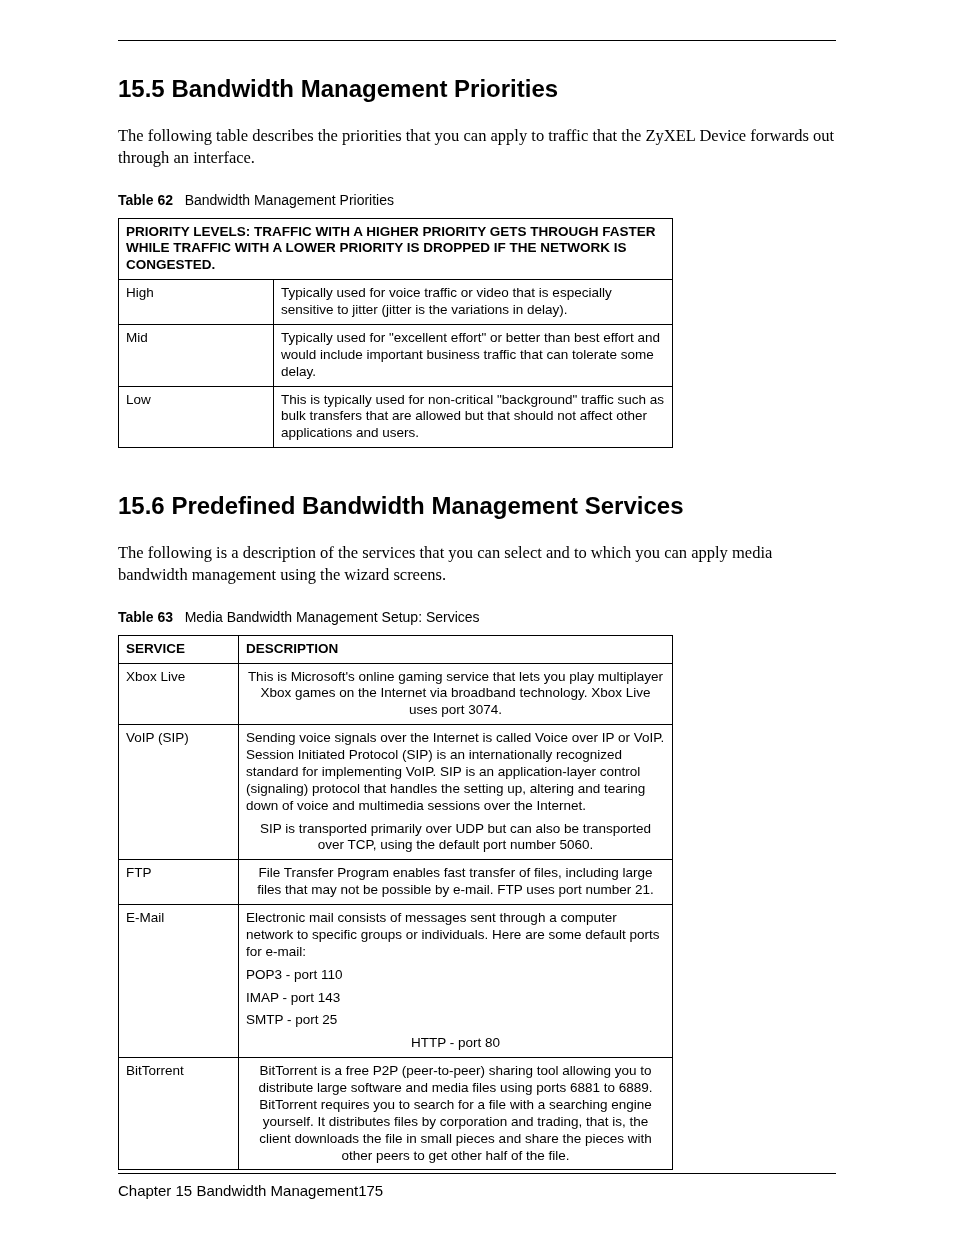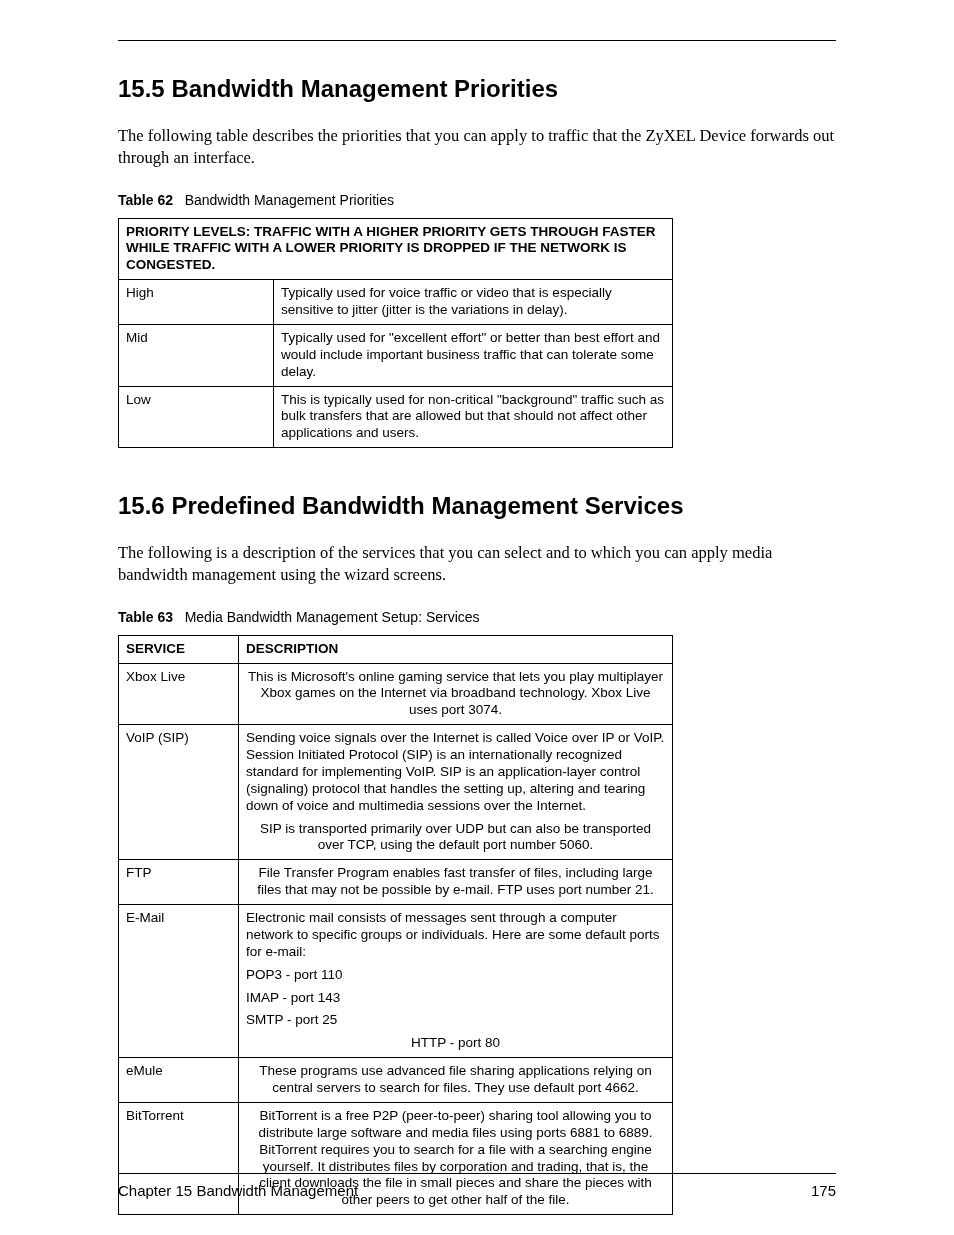--- a/index.html
+++ b/index.html
@@ -79,21 +79,21 @@
     width: 718px;
     bottom: 36px;
     font-family: Arial, Helvetica, sans-serif;
     font-size: 15px;
   }
   .footer-rule {
     border: 0;
     border-top: 1.5px solid #000;
     margin: 0 0 8px 0;
   }
-  .footer-row { display: flex; justify-content: space-between; }
+  .footer-row { display: flex; }
 </style>
 </head>
 <body>
 
 <div class="page">
 
   <hr class="header-rule">
 
   <h2 class="section">15.5  Bandwidth Management Priorities</h2>
 
@@ -169,26 +169,20 @@
         <td class="col-a">E-Mail</td>
         <td class="desc-cell">
           <p>Electronic mail consists of messages sent through a computer network to specific groups or individuals. Here are some default ports for e-mail:</p>
           <p>POP3 - port 110</p>
           <p>IMAP - port 143</p>
           <p>SMTP - port 25</p>
           <p>HTTP - port 80</p>
         </td>
       </tr>
 
-      <tr>
-        <td class="col-a">eMule</td>
-        <td class="desc-cell">
-          <p>These programs use advanced file sharing applications relying on central servers to search for files. They use default port 4662.</p>
-        </td>
-      </tr>
 
       <tr>
         <td class="col-a">BitTorrent</td>
         <td class="desc-cell">
           <p>BitTorrent is a free P2P (peer-to-peer) sharing tool allowing you to distribute large software and media files using ports 6881 to 6889. BitTorrent requires you to search for a file with a searching engine yourself. It distributes files by corporation and trading, that is, the client downloads the file in small pieces and share the pieces with other peers to get other half of the file.</p>
         </td>
       </tr>
     </tbody>
       </table>
   </div>

